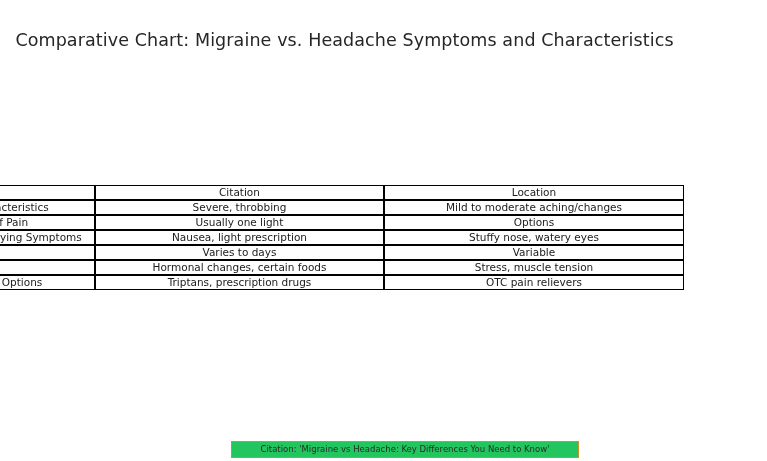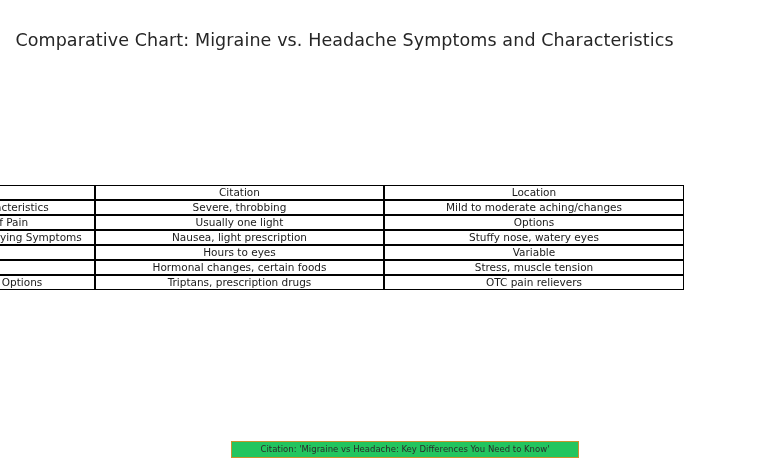--- a/index.html
+++ b/index.html
@@ -118,21 +118,21 @@
     </tr>
 
     <tr>
       <td class="cell-rowlabel">Accompanying Symptoms</td>
       <td class="cell-data">Nausea, light prescription</td>
       <td class="cell-data">Stuffy nose, watery eyes</td>
     </tr>
 
     <tr>
       <td class="cell-rowlabel">Duration</td>
-      <td class="cell-data">Hours to eyes</td>
+      <td class="cell-data">Varies to days</td>
       <td class="cell-data">Variable</td>
     </tr>
 
     <tr>
       <td class="cell-rowlabel">Triggers</td>
       <td class="cell-data">Hormonal changes, certain foods</td>
       <td class="cell-data">Stress, muscle tension</td>
     </tr>
 
     <tr>

